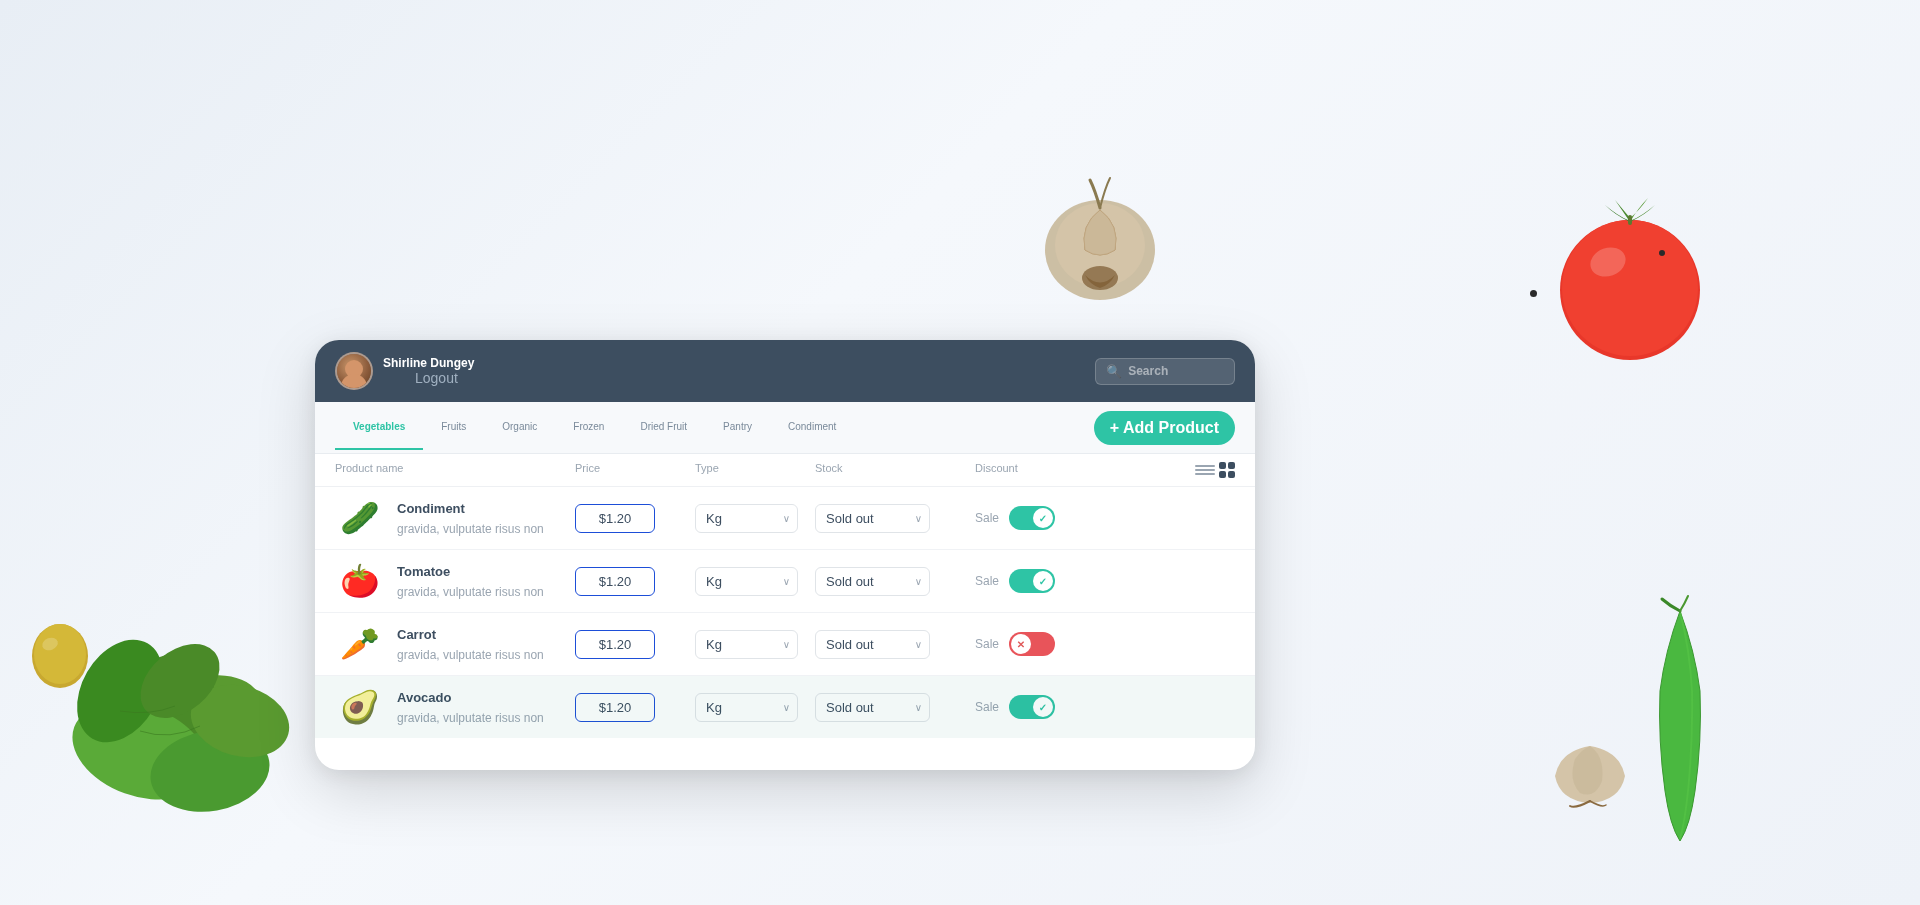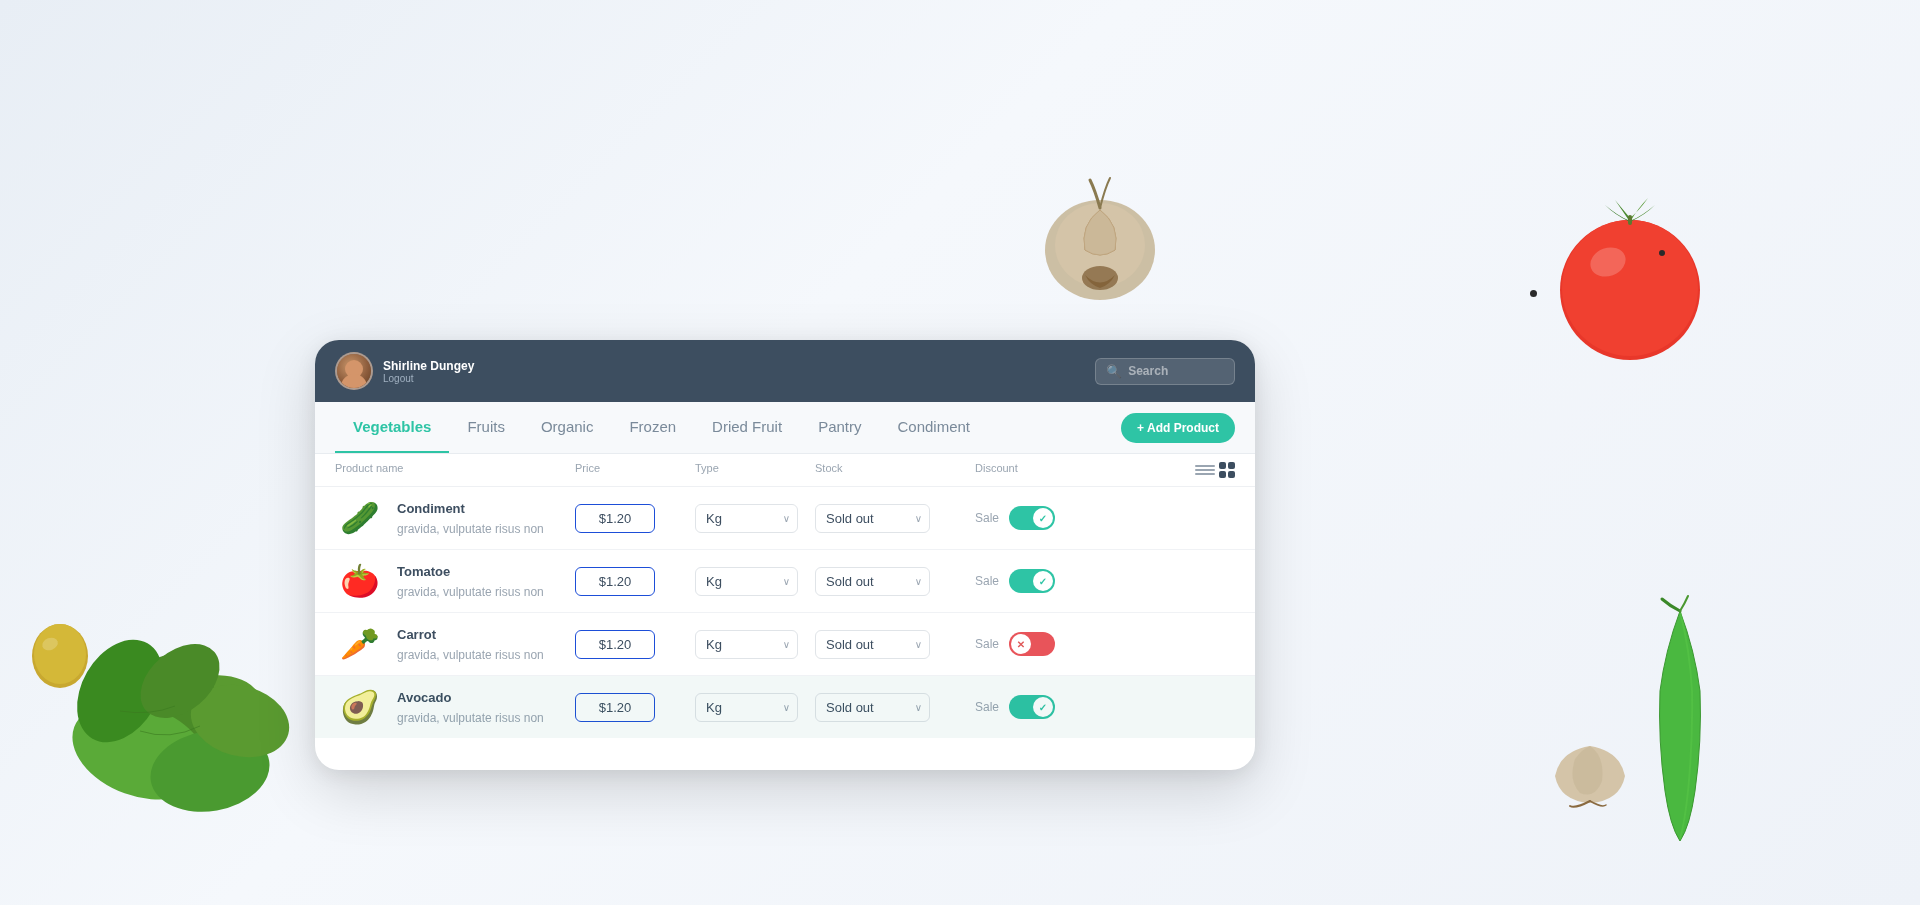--- a/index.html
+++ b/index.html
@@ -108,23 +108,24 @@
       color: #fff;
     }
 
     .user-name {
       font-size: 12px;
       font-weight: 600;
       color: #ffffff;
     }
 
     .user-logout {
-      font-size: 10px;
+      font-size: 14px;
       color: #a0b0c0;
       cursor: pointer;
+      margin-left: 32px;
     }
 
     .search-box {
       display: flex;
       align-items: center;
       background: rgba(255,255,255,0.12);
       border: 1px solid rgba(255,255,255,0.2);
       border-radius: 6px;
       padding: 5px 10px;
       gap: 6px;
@@ -161,41 +162,41 @@
       justify-content: space-between;
     }
 
     .tabs {
       display: flex;
       gap: 0;
     }
 
     .tab {
       padding: 16px 18px;
-      font-size: 15px;
+      font-size: 10px;
       color: #7a8a9a;
       cursor: pointer;
       border-bottom: 2px solid transparent;
       font-weight: 500;
       white-space: nowrap;
     }
 
     .tab.active {
       color: #2ec4a5;
       border-bottom: 2px solid #2ec4a5;
       font-weight: 600;
     }
 
     .add-product-btn {
       background: #2ec4a5;
       color: #fff;
       border: none;
       border-radius: 20px;
       padding: 8px 16px;
-      font-size: 12px;
+      font-size: 16px;
       font-weight: 600;
       cursor: pointer;
       display: flex;
       align-items: center;
       gap: 4px;
       white-space: nowrap;
     }
 
     
     .product-table {

